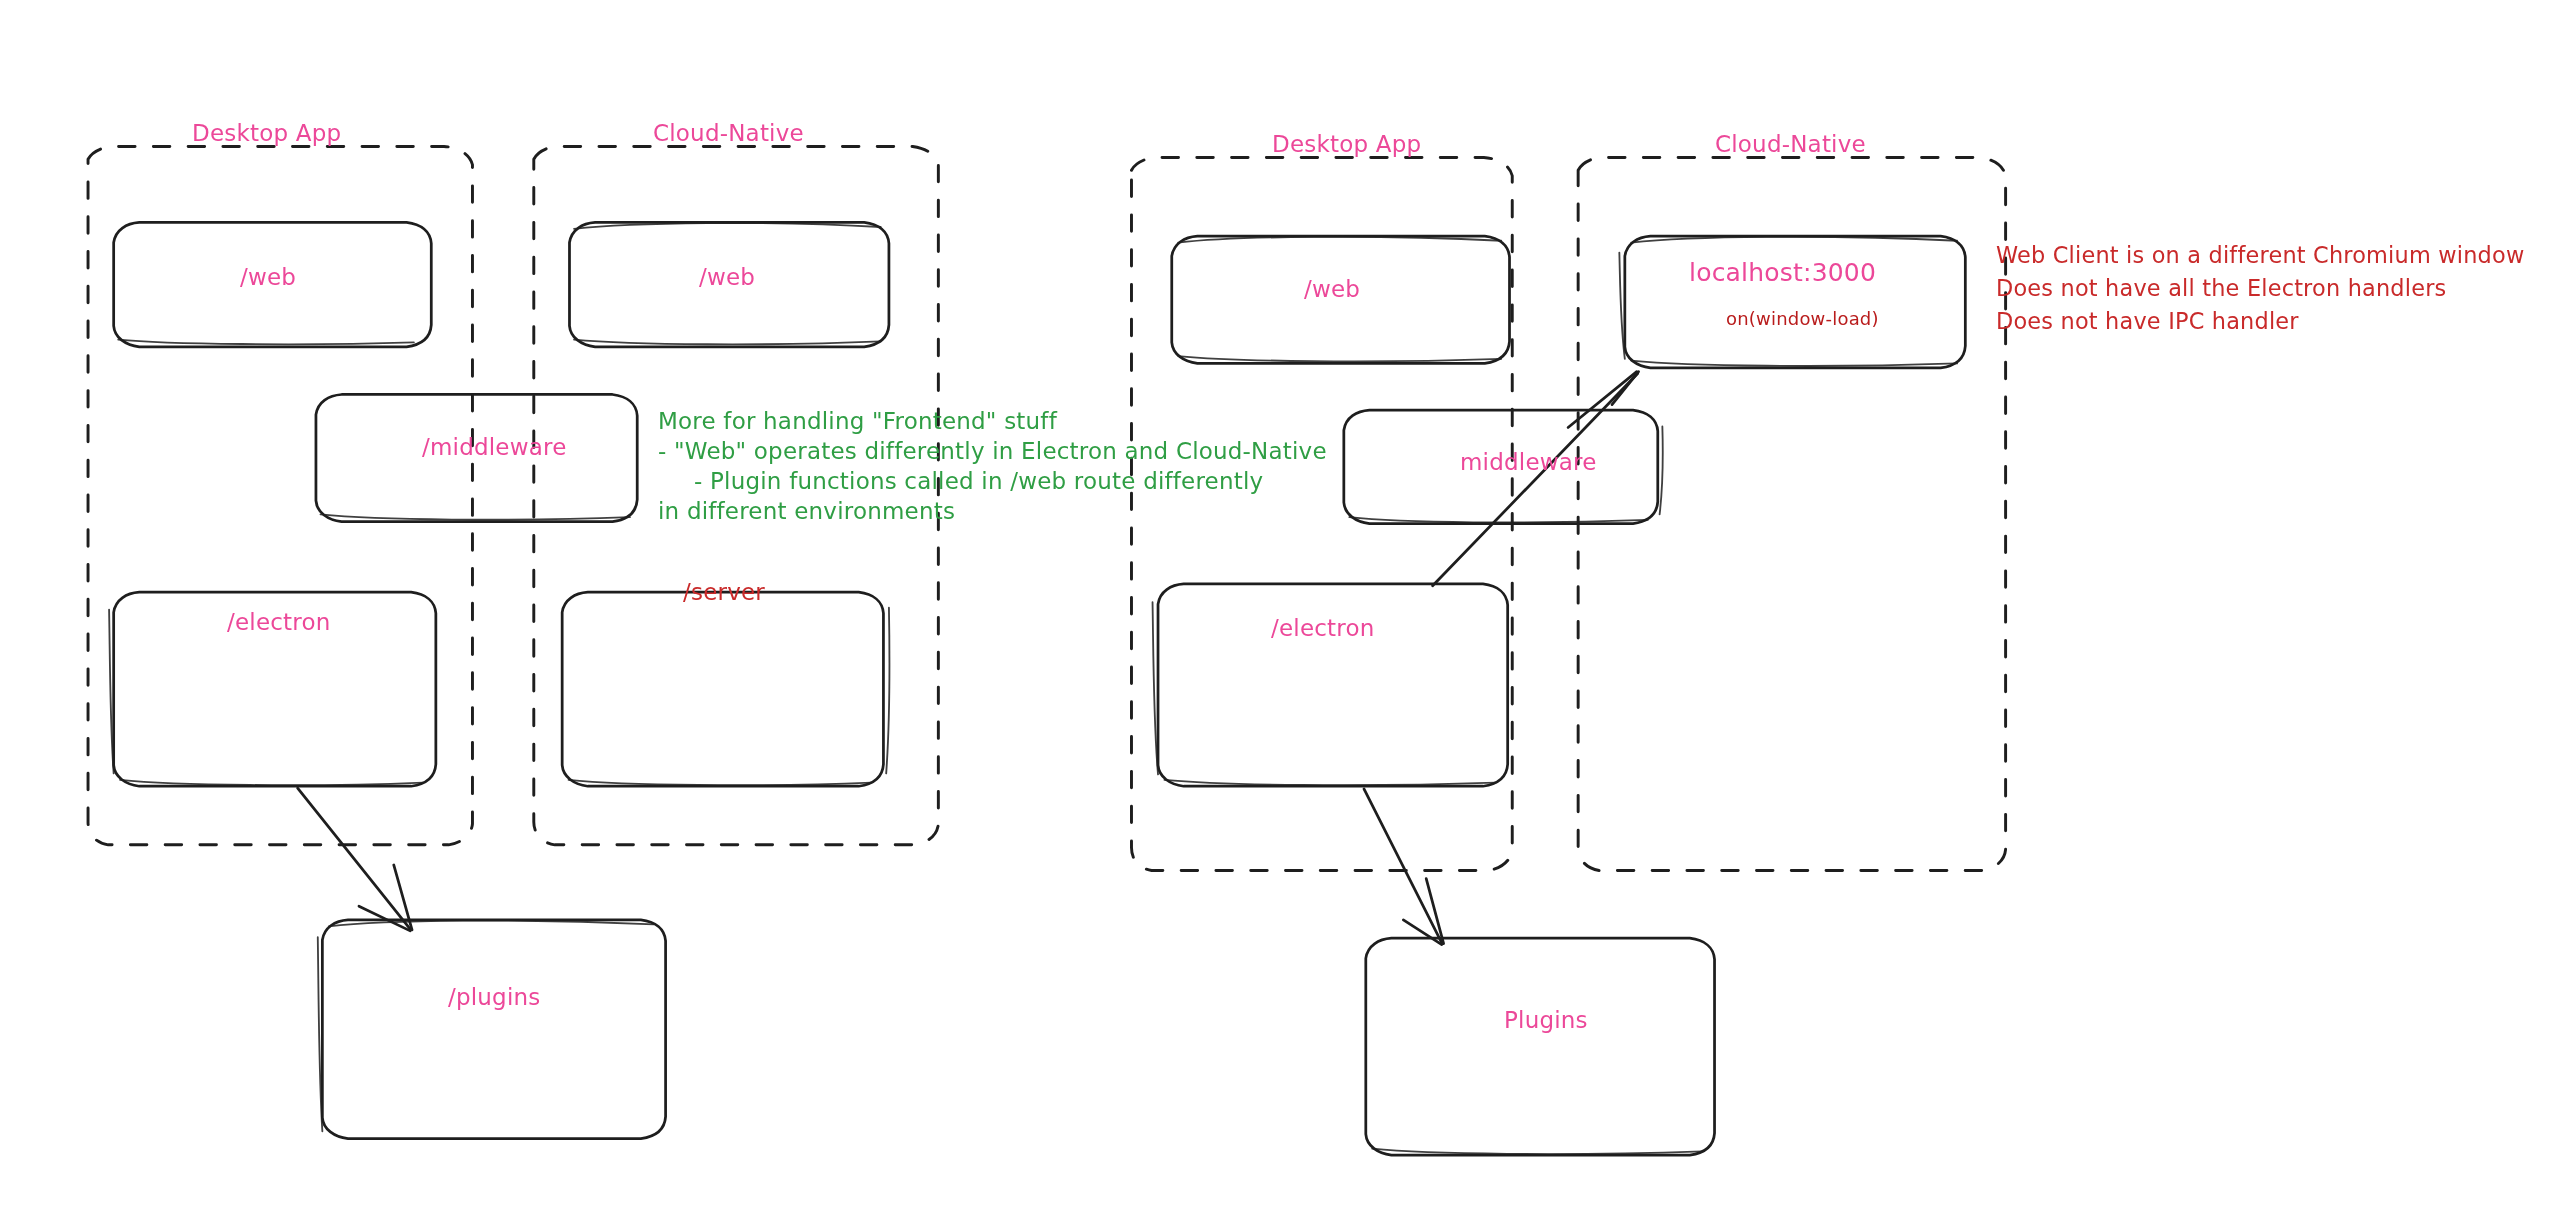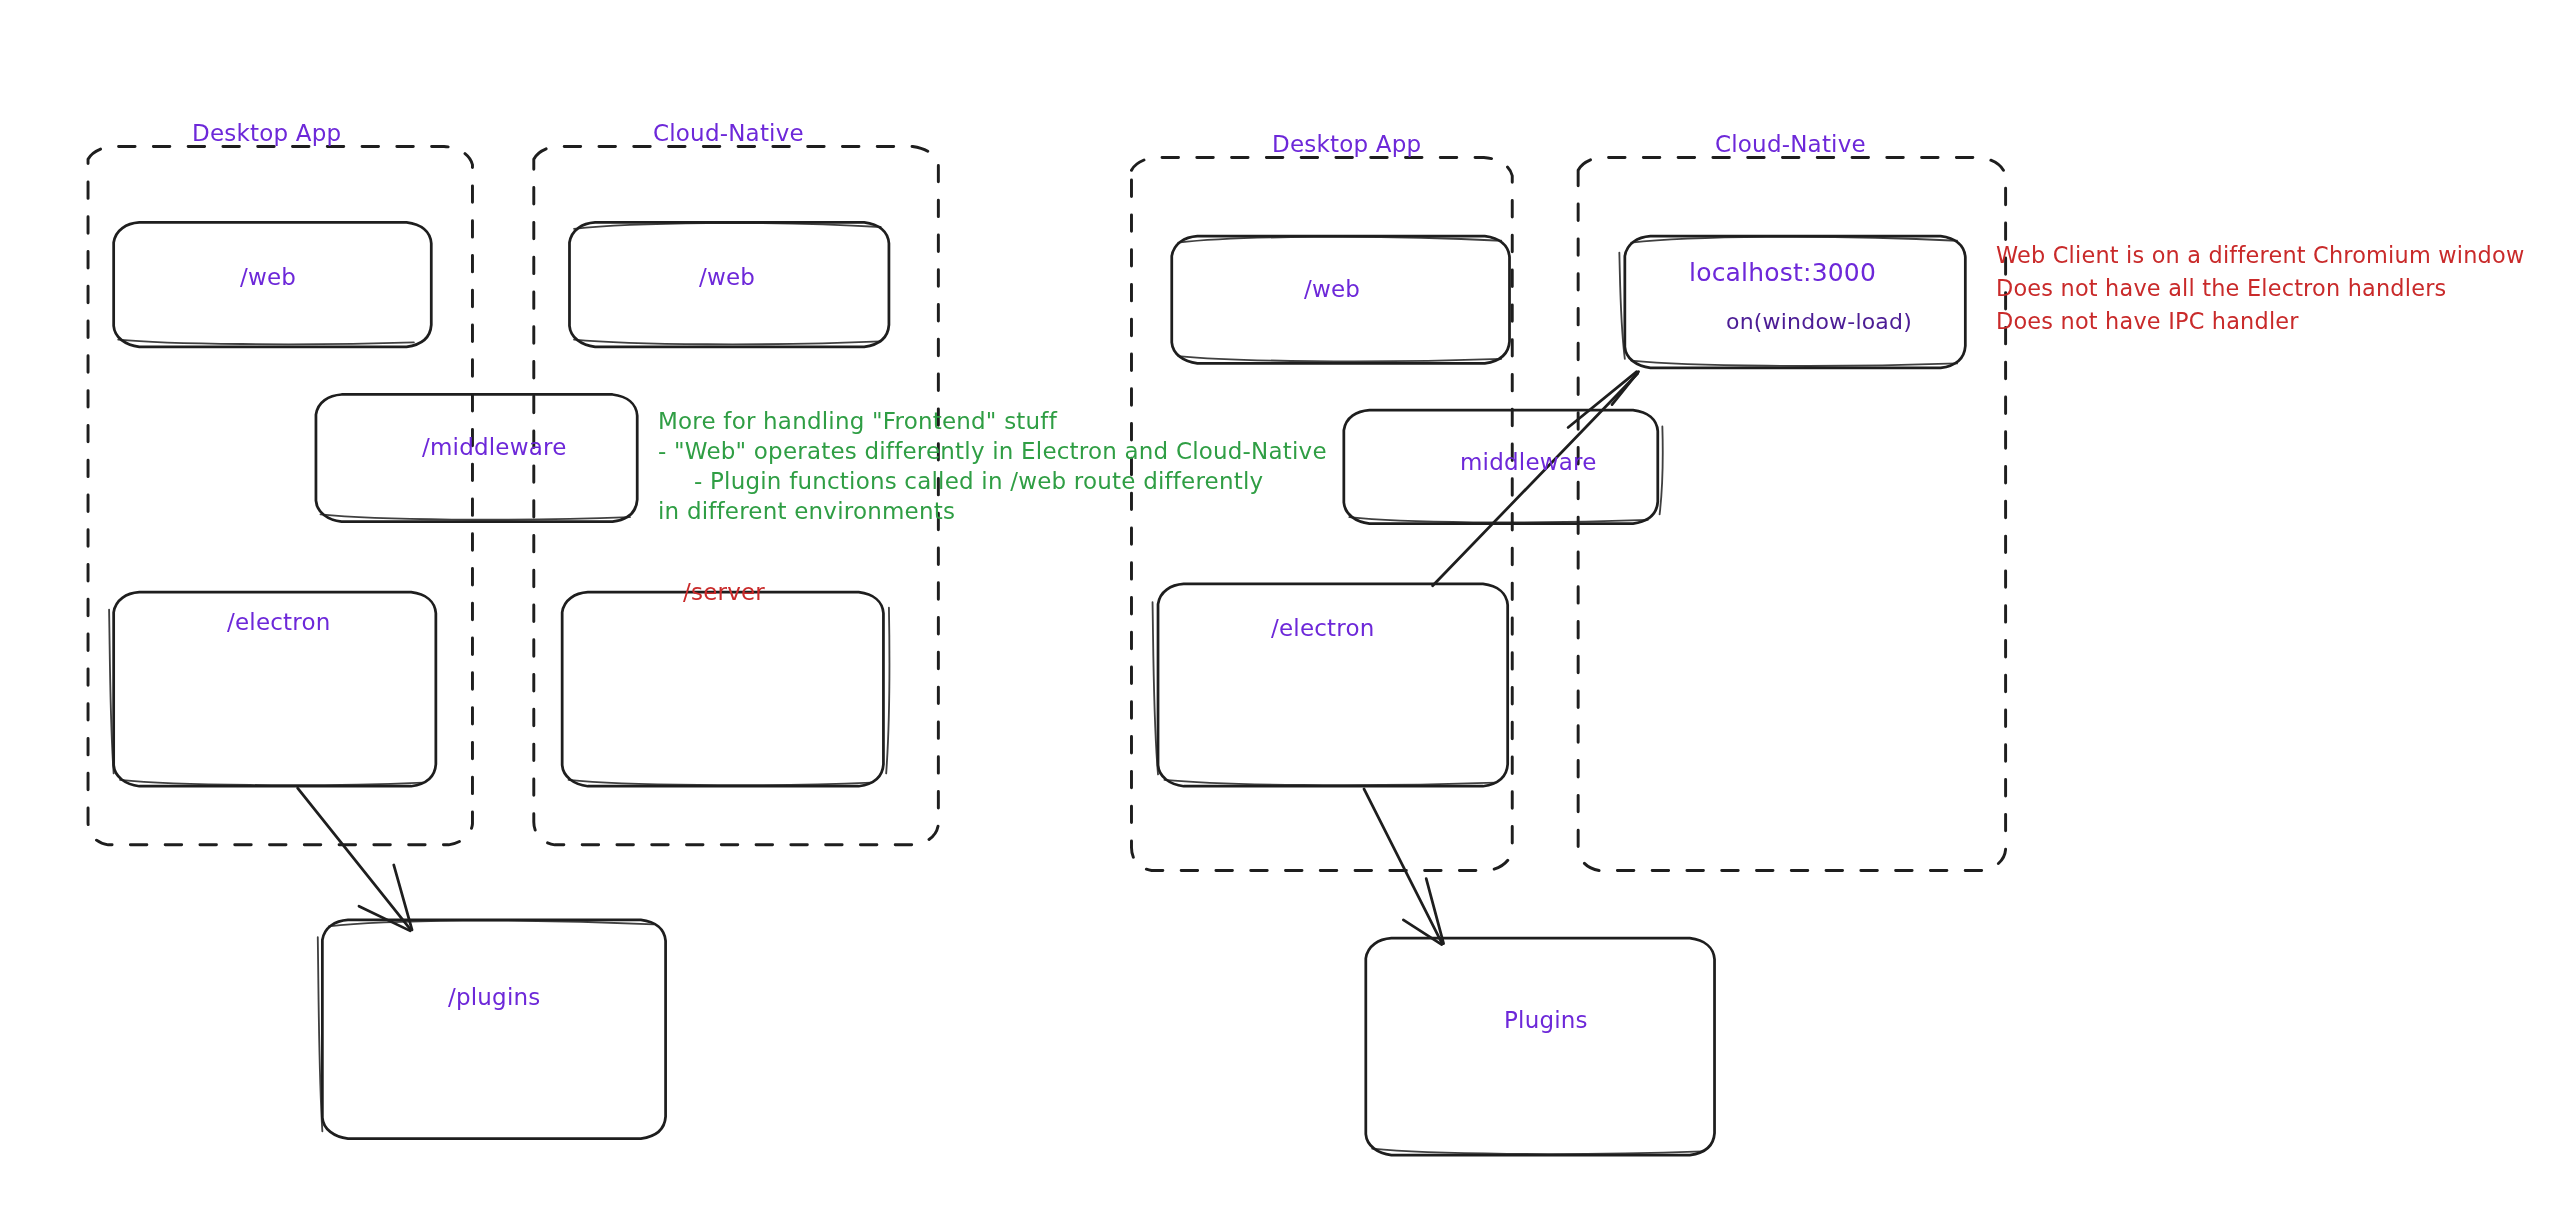--- a/index.html
+++ b/index.html
@@ -7,32 +7,32 @@
     width:2576px;height:1232px;position:relative;overflow:hidden;
     font-family:"DejaVu Sans", sans-serif;
     -webkit-font-smoothing:antialiased;
   }
   #canvas{position:absolute;inset:0;}
   svg#sketch{position:absolute;left:0;top:0;width:2576px;height:1232px;}
 
   .lbl{
     position:absolute;
     font-family:"DejaVu Sans", sans-serif;
-    color:#6d28d9;
+    color:#ec4899;
     white-space:pre;
     line-height:1.42;
     letter-spacing:0.2px;
     user-select:none;
   }
   .grp-title{font-size:23px;}
   .box-label{font-size:23px;}
   .box-label.big{font-size:25px;}
   .note-green{color:#2f9e44;font-size:23px;}
   .note-red{color:#c92a2a;font-size:22.4px;}
-  .inline-red{color:#4c1d95;font-size:22px;}
+  .inline-red{color:#b91c1c;font-size:18px;}
 </style>
 </head>
 <body>
 
 <div id="canvas">
 
   <svg id="sketch" viewBox="0 0 2814 1346">
     <defs>
       <style>
         .dash{fill:none;stroke:#1e1e1e;stroke-width:3.2;stroke-dasharray:18 20;stroke-linecap:round;}

